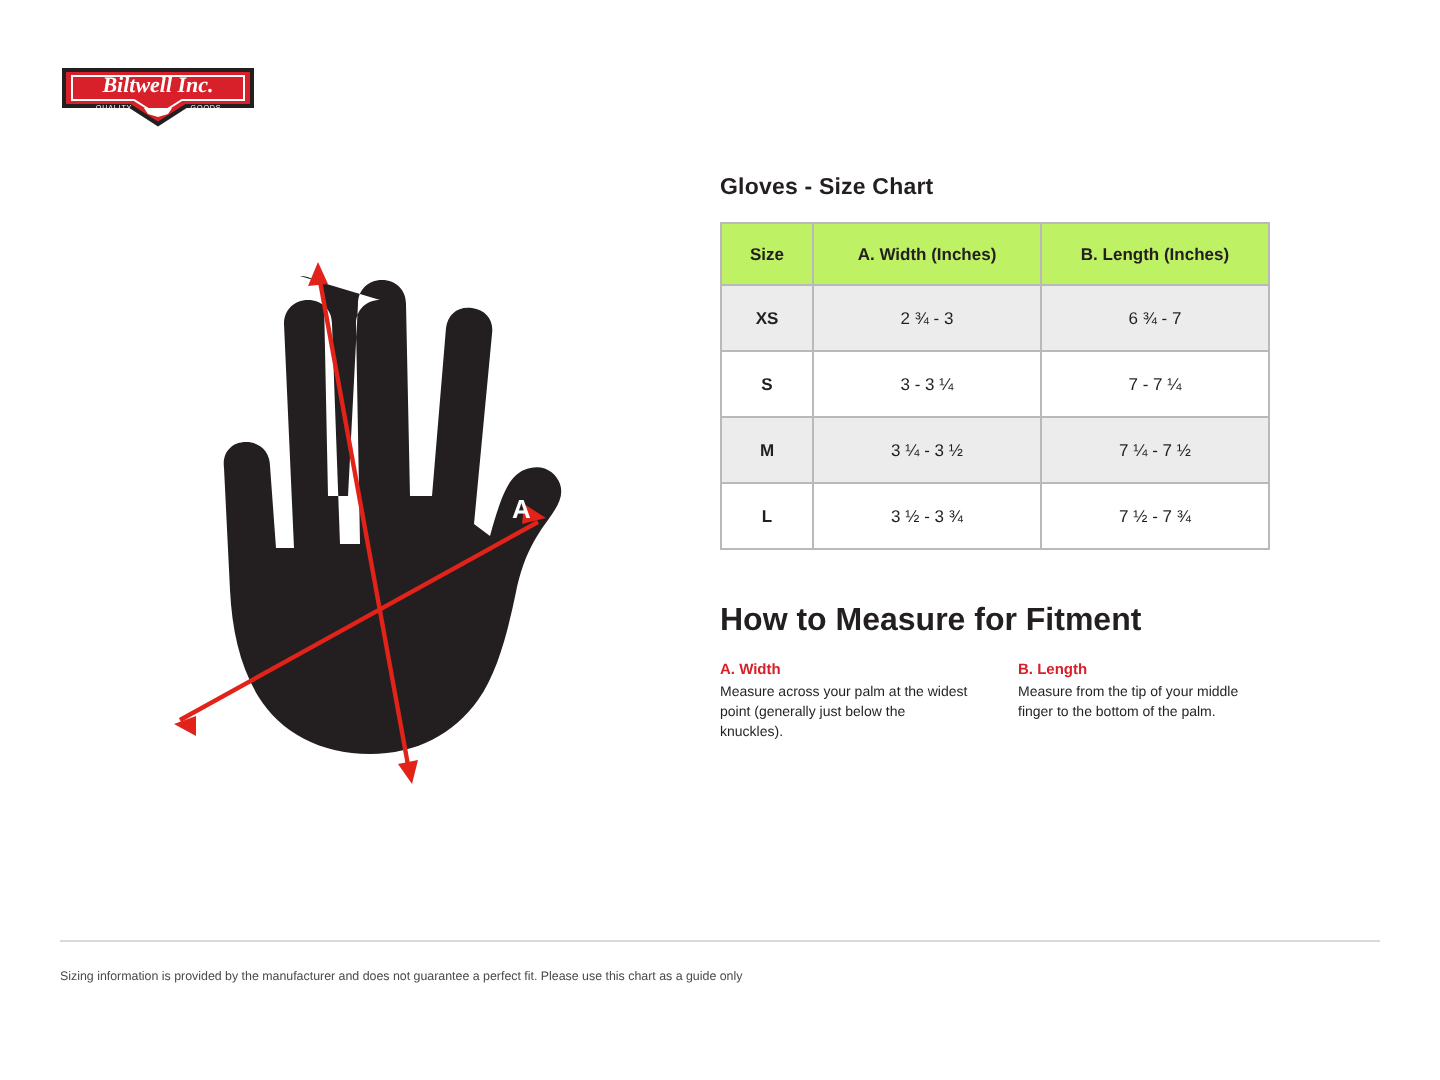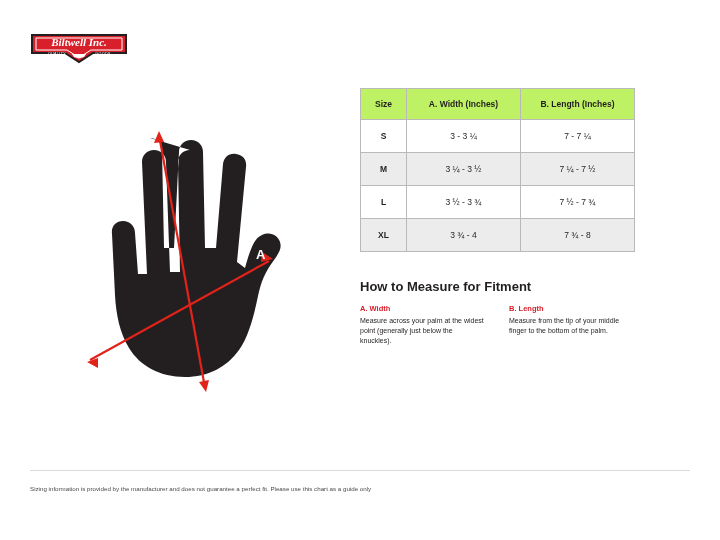--- a/index.html
+++ b/index.html
@@ -93,21 +93,21 @@
   }
   table.size-chart tr.shaded td {
     background: #ececec;
   }
   col.c-size { width: 46px; }
   col.c-w { width: 114px; }
   col.c-l { width: 114px; }
 
   
   .how-title {
-    font-size: 13px;
+    font-size: 16px;
     font-weight: bold;
     margin: 27px 0 10px 0;
     color: #231f20;
   }
   .measure-cols {
     display: flex;
     gap: 24px;
   }
   .measure-col { width: 130px; }
   .measure-head {
@@ -206,54 +206,55 @@
       <line x1="60" y1="265" x2="239" y2="166" stroke="#e2231a" stroke-width="2.2"></line>
       <path d="M57,267 l11,-4 l0,10 Z" fill="#e2231a"></path>
       <path d="M243,164 l-12,3 l1,-10 Z" fill="#e2231a"></path>
     </svg>
     <div class="measure-label label-b">B</div>
     <div class="measure-label label-a">A</div>
   </div>
 
   <div class="right-col">
 
+    <div class="chart-title">Gloves - Size Chart</div>
 
     <table class="size-chart">
       <colgroup>
         <col class="c-size">
         <col class="c-w">
         <col class="c-l">
       </colgroup>
       <thead>
         <tr>
           <th>Size</th>
           <th>A. Width (Inches)</th>
           <th>B. Length (Inches)</th>
         </tr>
       </thead>
       <tbody>
+        <tr class="shaded">
+          <td class="size-cell">XS</td>
+          <td>2 ¾ - 3</td>
+          <td>6 ¾ - 7</td>
+        </tr>
         <tr>
           <td class="size-cell">S</td>
           <td>3 - 3 ¼</td>
           <td>7 - 7 ¼</td>
         </tr>
         <tr class="shaded">
           <td class="size-cell">M</td>
           <td>3 ¼ - 3 ½</td>
           <td>7 ¼ - 7 ½</td>
         </tr>
         <tr>
           <td class="size-cell">L</td>
           <td>3 ½ - 3 ¾</td>
           <td>7 ½ - 7 ¾</td>
-        </tr>
-        <tr class="shaded">
-          <td class="size-cell">XL</td>
-          <td>3 ¾ - 4</td>
-          <td>7 ¾ - 8</td>
         </tr>
       </tbody>
     </table>
 
     <div class="how-title">How to Measure for Fitment</div>
 
     <div class="measure-cols">
       <div class="measure-col">
         <div class="measure-head">A. Width</div>
         <div class="measure-body">Measure across your palm at the widest point (generally just below the knuckles).</div>

